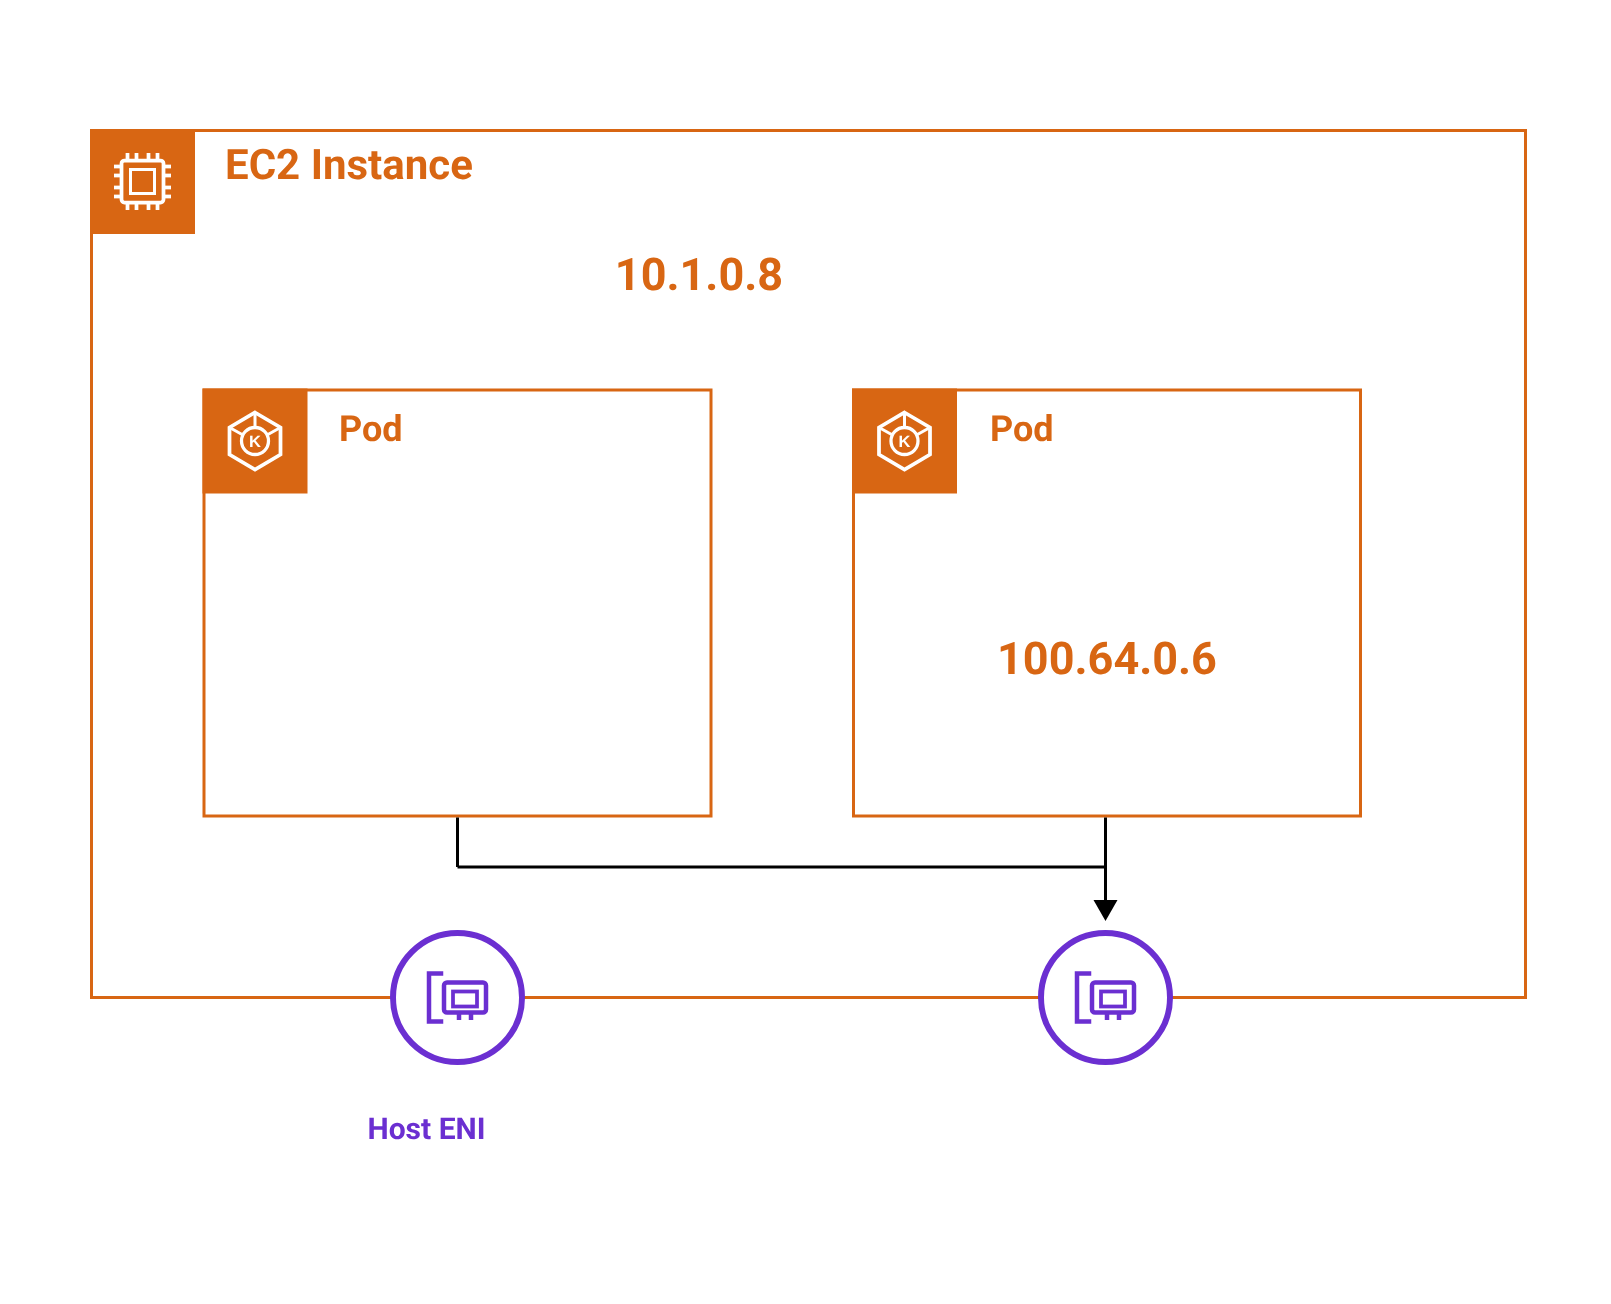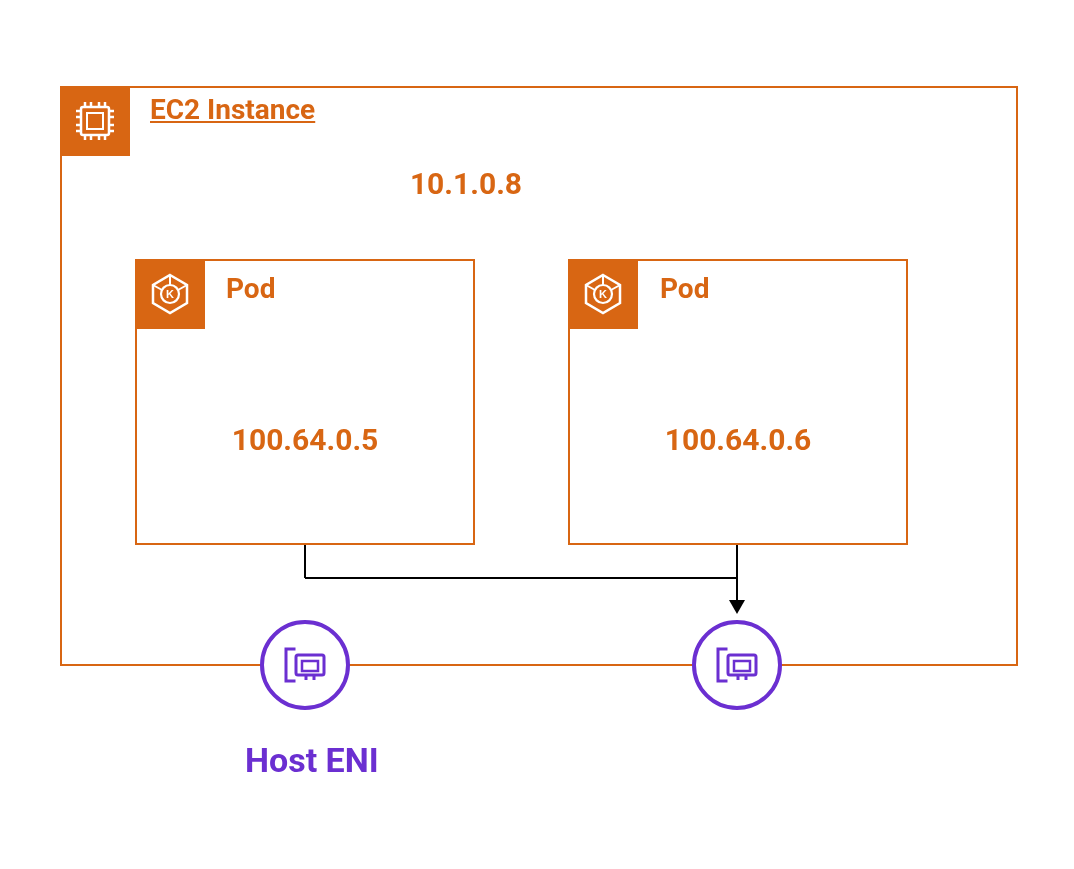--- a/index.html
+++ b/index.html
@@ -36,21 +36,20 @@
     align-items: center;
     justify-content: center;
   }
   .ec2-title {
     position: absolute;
     left: 150px;
     top: 93px;
     font-size: 28px;
     font-weight: 700;
     color: #d86613;
-    text-decoration: underline;
   }
   .ec2-ip {
     position: absolute;
     left: 0;
     width: 932px;
     top: 166px;
     text-align: center;
     font-size: 30px;
     font-weight: 700;
     color: #d86613;
@@ -77,21 +76,21 @@
     display: flex;
     align-items: center;
     justify-content: center;
   }
   .pod-badge.left  { left: 135px; }
   .pod-badge.right { left: 568px; }
 
   .pod-title {
     position: absolute;
     top: 272px;
-    font-size: 28px;
+    font-size: 24px;
     font-weight: 700;
     color: #d86613;
   }
   .pod-title.left  { left: 226px; }
   .pod-title.right { left: 660px; }
 
   .pod-ip {
     position: absolute;
     top: 422px;
     width: 340px;
@@ -116,21 +115,21 @@
     display: flex;
     align-items: center;
     justify-content: center;
   }
   .eni-circle.left  { left: 260px; }
   .eni-circle.right { left: 692px; }
 
   .eni-label {
     position: absolute;
     top: 740px;
-    font-size: 34px;
+    font-size: 20px;
     font-weight: 700;
     color: #6b2fd1;
     white-space: nowrap;
   }
   .eni-label.left  { left: 245px; }
   .eni-label.right { left: 610px; }
 
   
   .conn-h {
     position: absolute;
@@ -204,21 +203,20 @@
     <svg width="46" height="46" viewBox="0 0 46 46">
       <polygon points="23,4 40,14 40,32 23,42 6,32 6,14" fill="none" stroke="#ffffff" stroke-width="2.5"></polygon>
       <circle cx="23" cy="23" r="9" fill="none" stroke="#ffffff" stroke-width="2.2"></circle>
       <text x="23" y="27" font-size="11" font-weight="700" fill="#ffffff" text-anchor="middle" font-family="Arial">K</text>
       <line x1="23" y1="4" x2="23" y2="14" stroke="#ffffff" stroke-width="2"></line>
       <line x1="40" y1="14" x2="31" y2="19" stroke="#ffffff" stroke-width="2"></line>
       <line x1="6" y1="14" x2="15" y2="19" stroke="#ffffff" stroke-width="2"></line>
     </svg>
   </div>
   <div class="pod-title left">Pod</div>
-  <div class="pod-ip left">100.64.0.5</div>
 
   <div class="pod-box right"></div>
   <div class="pod-badge right">
     <svg width="46" height="46" viewBox="0 0 46 46">
       <polygon points="23,4 40,14 40,32 23,42 6,32 6,14" fill="none" stroke="#ffffff" stroke-width="2.5"></polygon>
       <circle cx="23" cy="23" r="9" fill="none" stroke="#ffffff" stroke-width="2.2"></circle>
       <text x="23" y="27" font-size="11" font-weight="700" fill="#ffffff" text-anchor="middle" font-family="Arial">K</text>
       <line x1="23" y1="4" x2="23" y2="14" stroke="#ffffff" stroke-width="2"></line>
       <line x1="40" y1="14" x2="31" y2="19" stroke="#ffffff" stroke-width="2"></line>
       <line x1="6" y1="14" x2="15" y2="19" stroke="#ffffff" stroke-width="2"></line>

